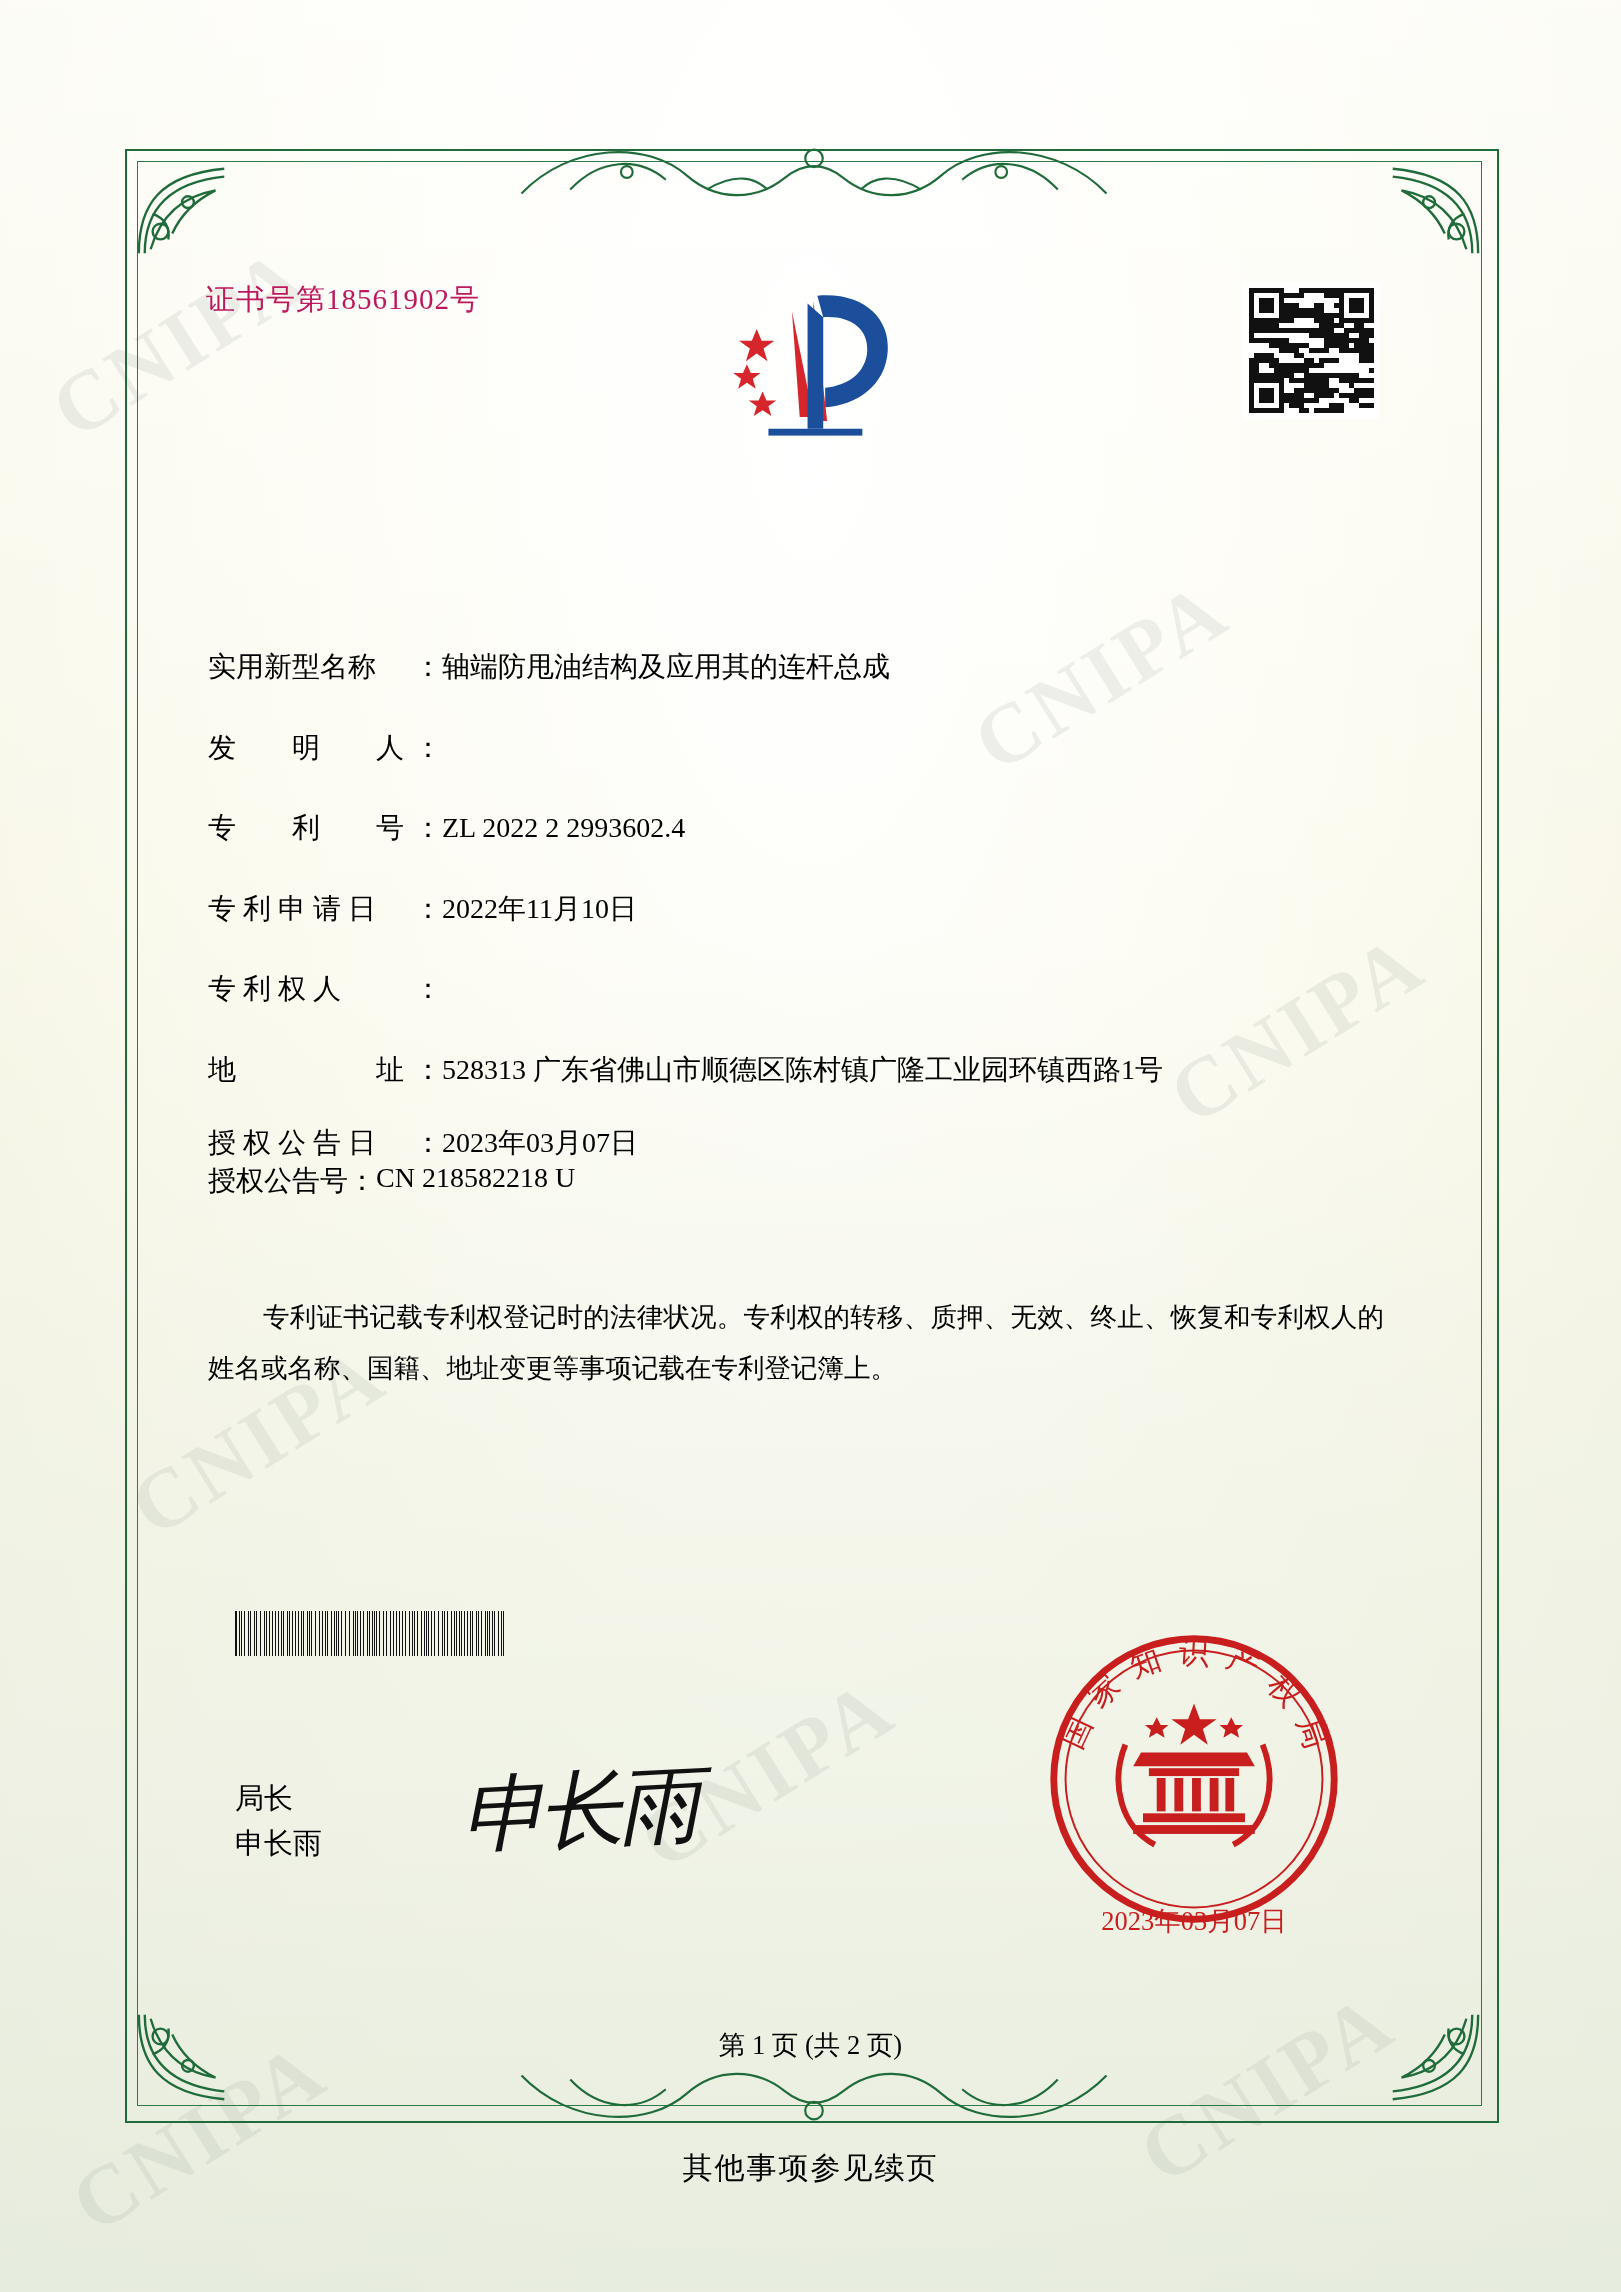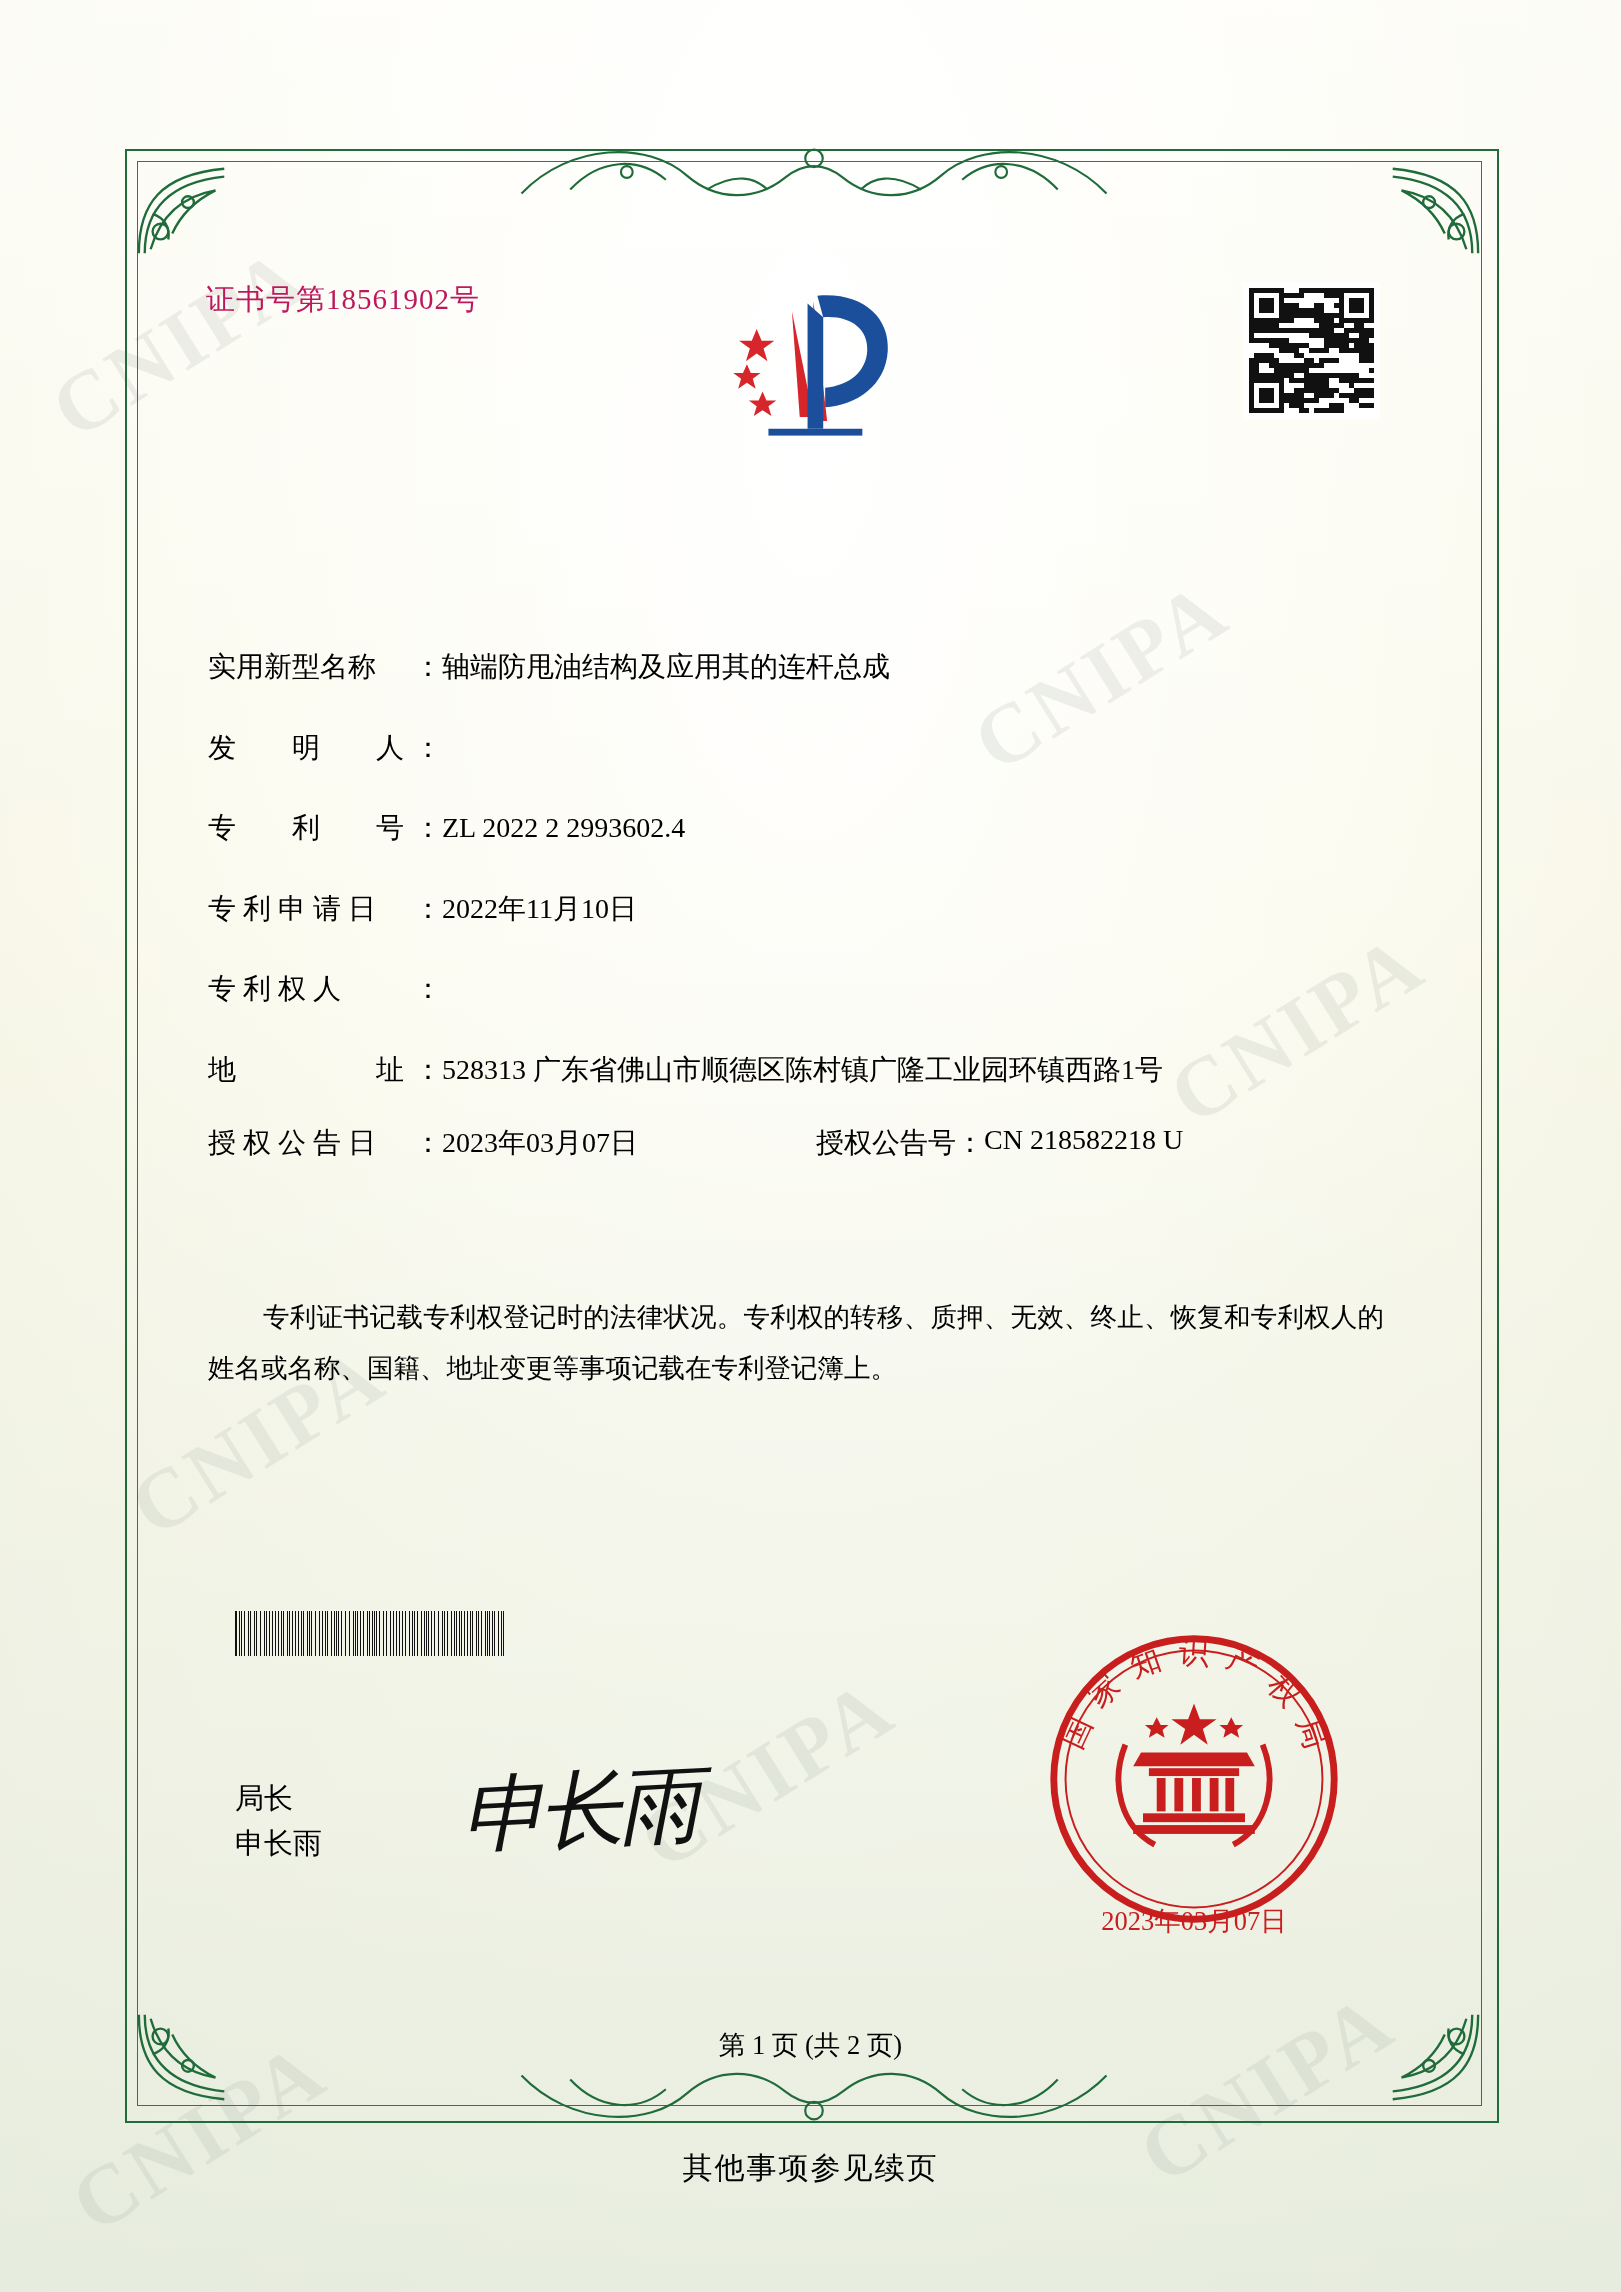--- a/index.html
+++ b/index.html
@@ -177,20 +177,21 @@
   .f-value {
     flex: 1;
     word-break: break-all;
   }
   .field-pubrow {
     display: flex;
     align-items: flex-start;
     font-size: 28px;
     color: #000;
     margin-bottom: 17.6px;
+    flex-direction: column;
   }
   .pub-left { display: flex; width: 608px; }
   .pub-right { display: flex; }
   .pub-right .f-label2 { white-space: nowrap; }
 
   
   .paras {
     position: absolute;
     left: 208px;
     top: 1292px;

